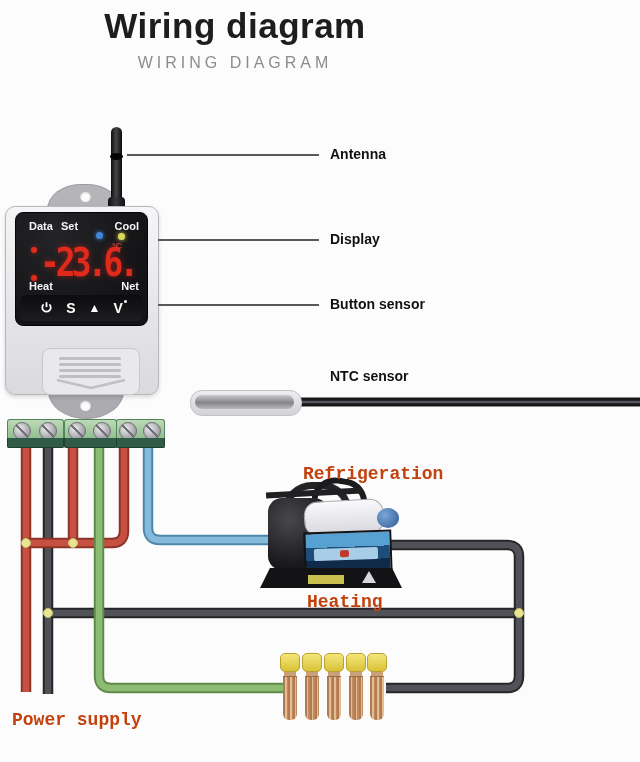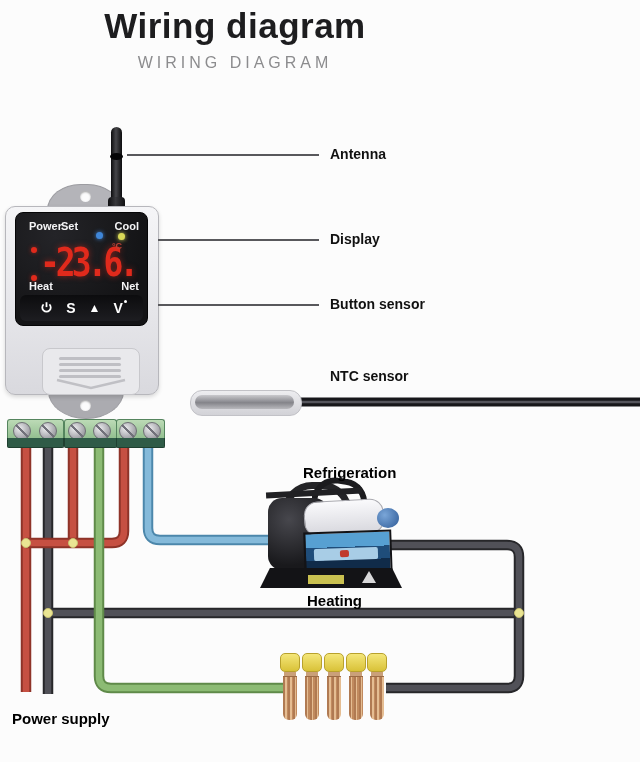--- a/index.html
+++ b/index.html
@@ -67,21 +67,21 @@
   .tblock .strip{position:absolute;left:-1px;right:-1px;top:18px;height:9px;background:#2f5b47;
           border:1px solid #1f4030;border-top:none;border-radius:0 0 2px 2px;}
   .screw{position:absolute;top:2px;width:16px;height:16px;border-radius:50%;
          border:1px solid #6e6e74;
          background:linear-gradient(45deg,rgba(0,0,0,0) 44%,#71717a 44%,#71717a 56%,rgba(0,0,0,0) 56%),
                     radial-gradient(circle at 35% 35%,#ececee,#9b9ba1 75%);}
 
   
   .leader{position:absolute;height:2px;background:#58585c;z-index:5;}
   .callout{position:absolute;left:330px;font-size:14px;font-weight:bold;color:#111;z-index:5;}
-  .biglabel{position:absolute;font-size:15px;font-weight:bold;color:#000000;z-index:5;}
+  .biglabel{position:absolute;font-size:18px;font-weight:bold;color:#c2410c;z-index:5;font-family:Liberation Mono, monospace;}
 
   
   .probe{position:absolute;left:190px;top:390px;width:110px;height:24px;z-index:2;
          background:linear-gradient(180deg,#ededf0,#d2d2d7);border:1px solid #c2c2c7;border-radius:12px;}
   .probe .metal{position:absolute;left:4px;top:4px;width:99px;height:14px;border-radius:8px;
          background:linear-gradient(180deg,#c9c9cd,#84848a 55%,#b9b9bd);}
 
   
   svg.wires{position:absolute;left:0;top:0;z-index:1;}
   svg.wires path{fill:none;stroke-linecap:butt;}
@@ -173,21 +173,21 @@
         <div class="hole"></div>
       </div>
     <div class="antenna">
         <div class="joint"></div>
       </div>
     <div class="ear bottom">
         <div class="hole"></div>
       </div>
     <div class="cbody">
       <div class="panel">
-        <span class="plbl lbl-cool">Power</span>
+        <span class="plbl lbl-cool">Data</span>
         <span class="plbl lbl-set">Set</span>
         <span class="plbl lbl-data">Cool</span>
         <span class="led blue"></span>
         <span class="led yellow"></span>
         <span class="ddot" style="left:15px;top:34px;"></span>
         <span class="ddot" style="left:15px;top:62px;"></span>
         <div class="temp">-23.6.</div>
         <span class="unit">°C</span>
         <span class="plbl lbl-heat">Heat</span>
         <span class="plbl lbl-net">Net</span>

